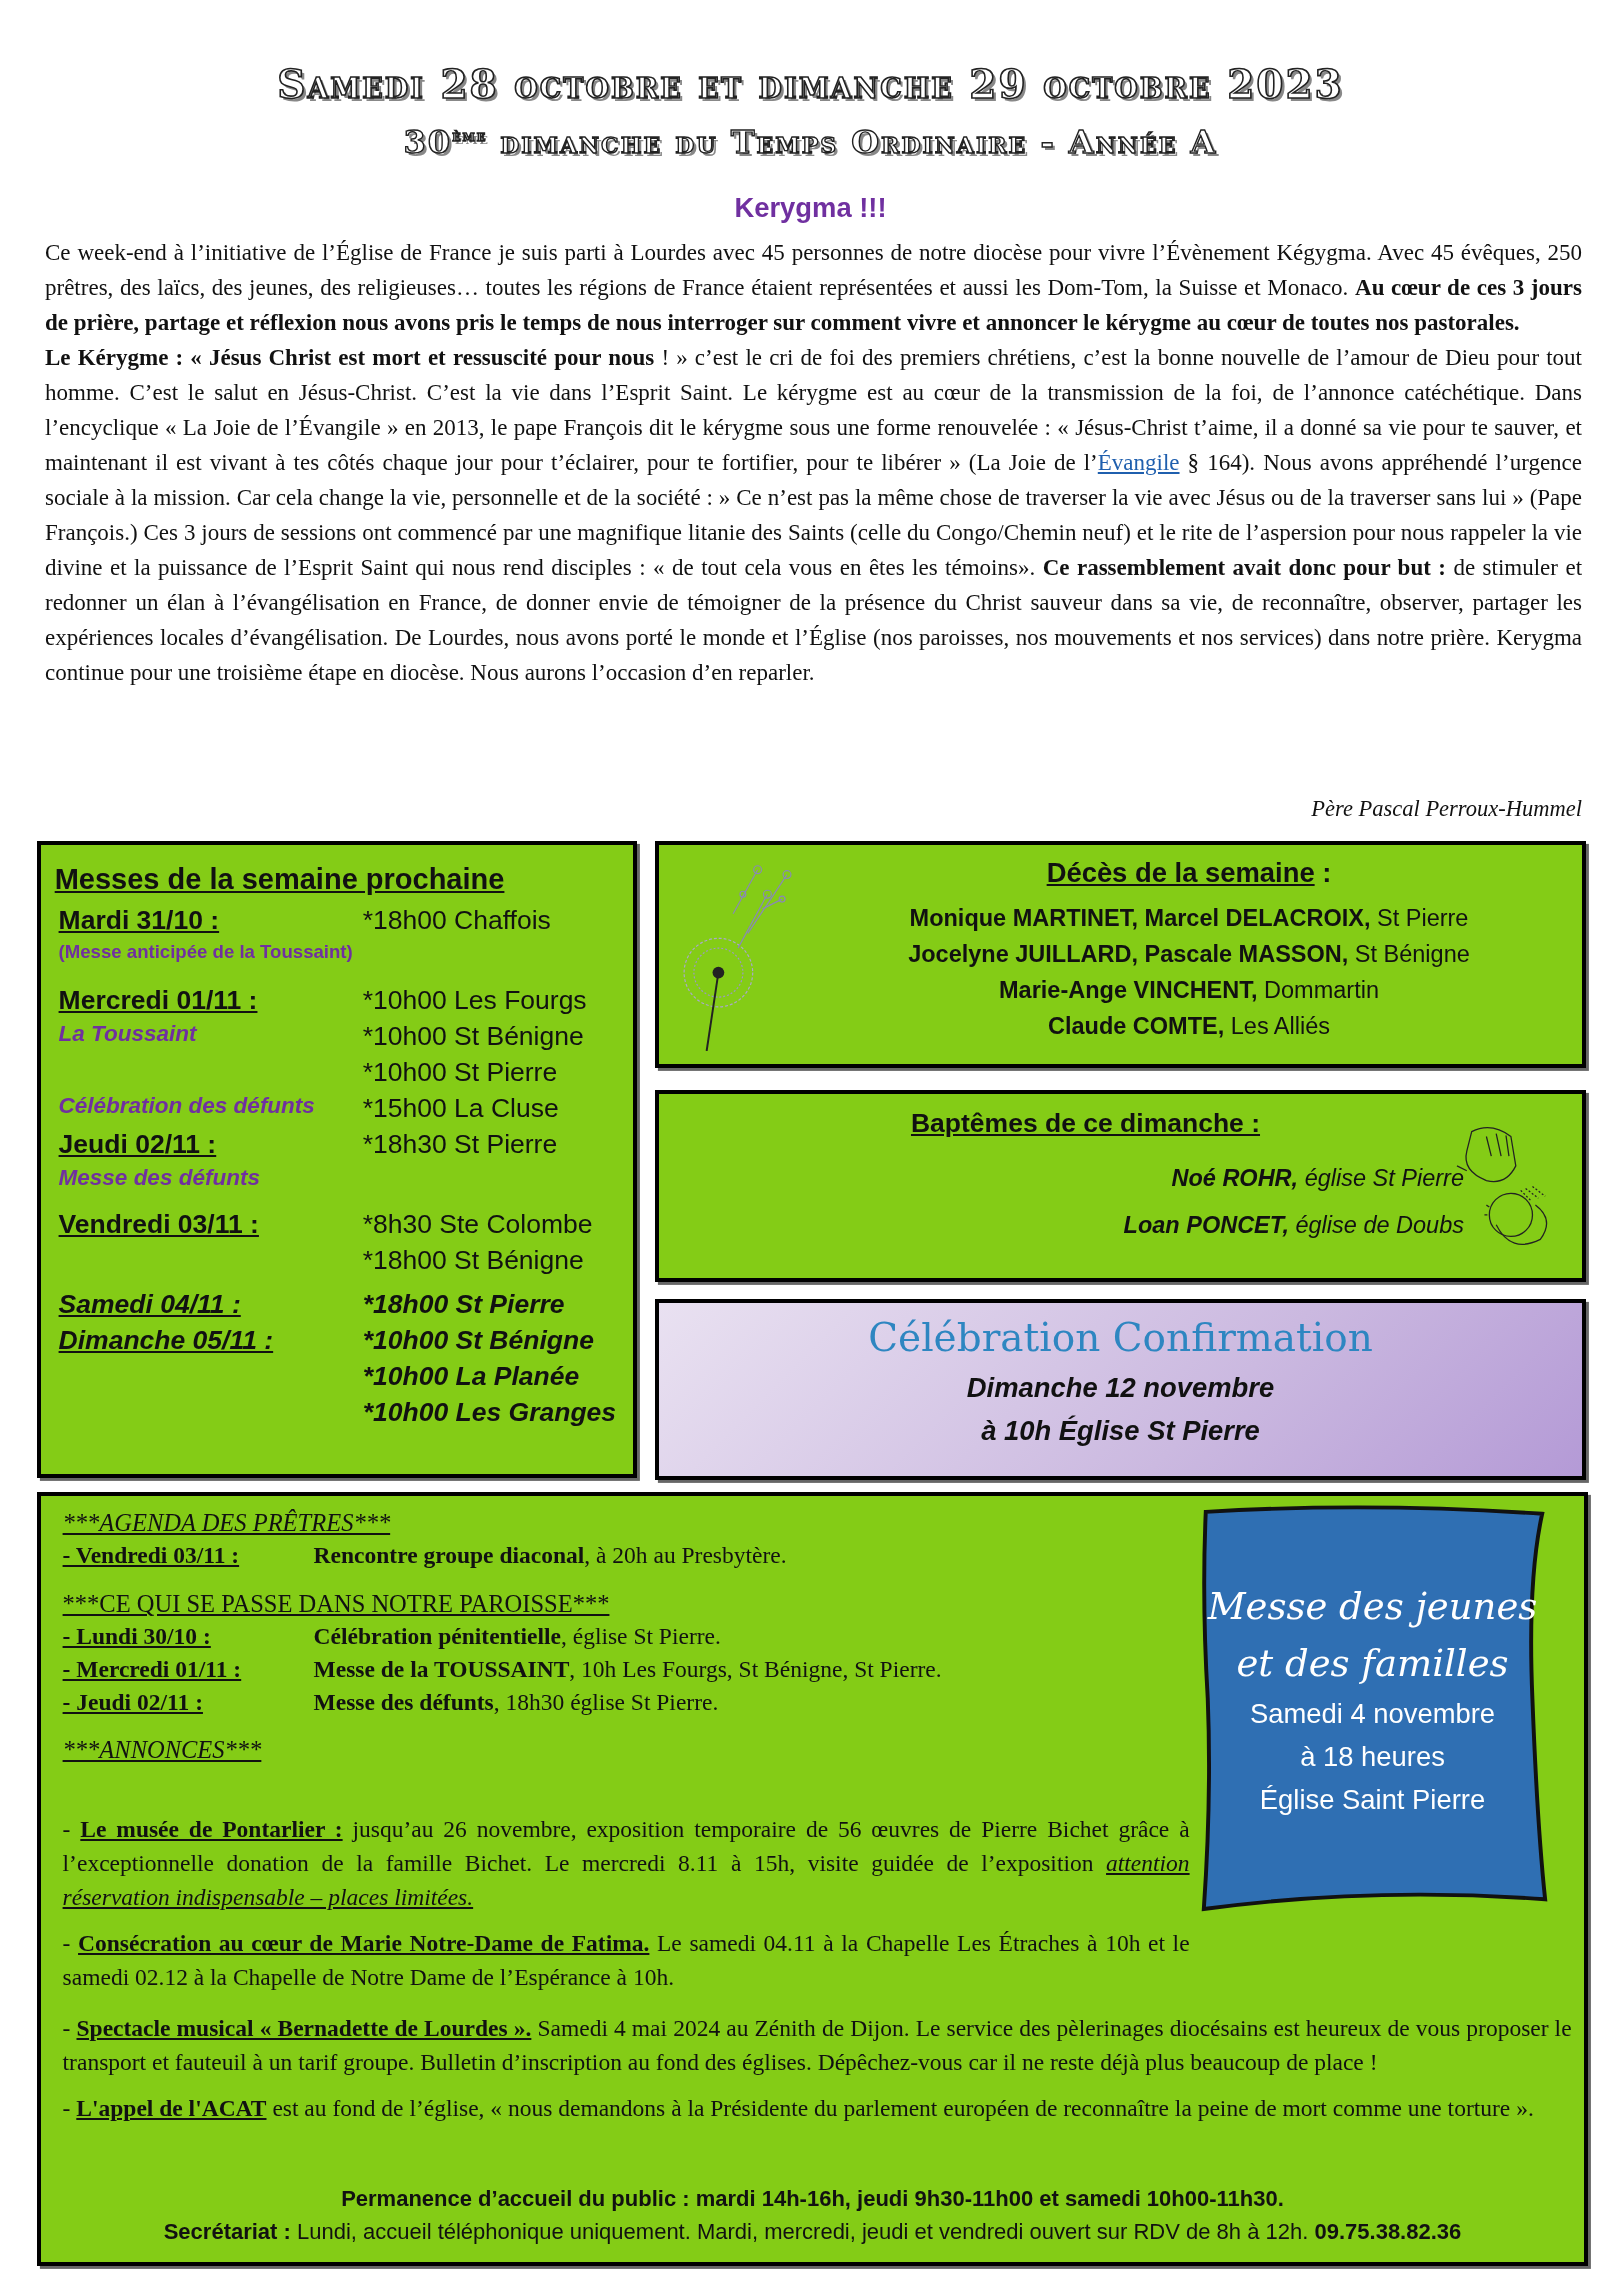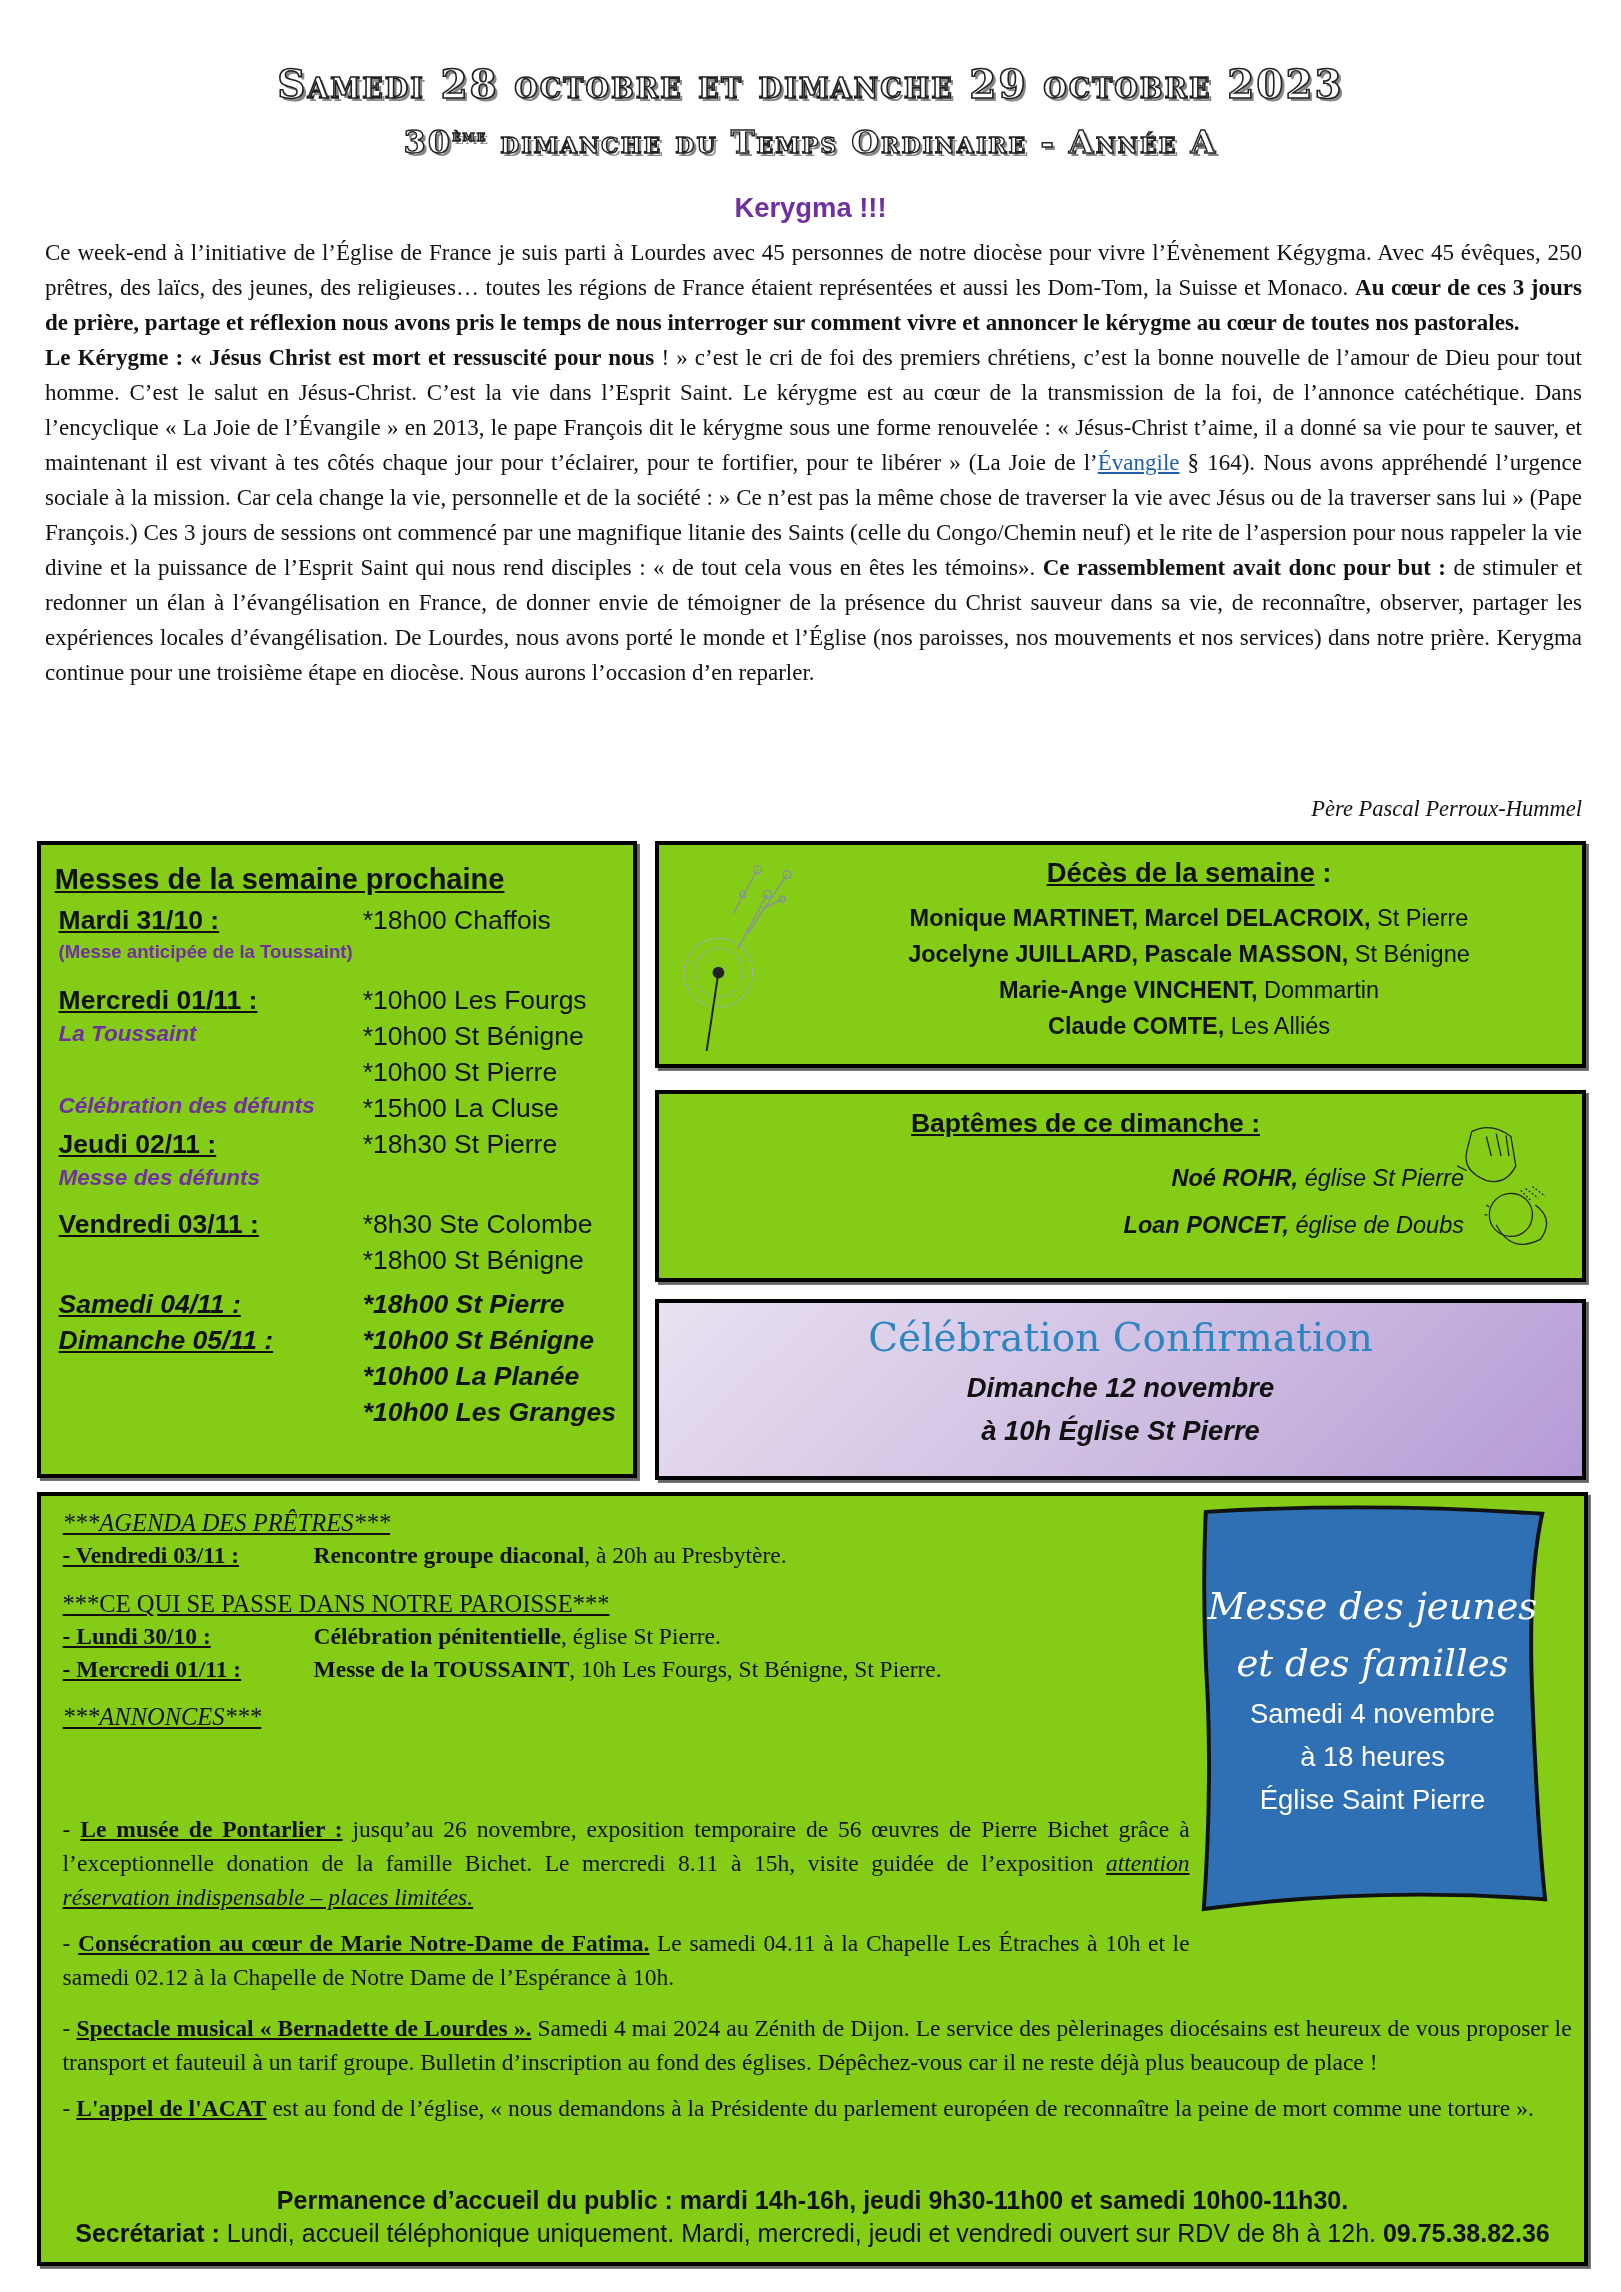--- a/index.html
+++ b/index.html
@@ -45,21 +45,21 @@
   .agenda-h { font-style: italic; text-decoration: underline; font-size: 24.5px; }
   .agenda-h.upright { font-style: normal; }
   .a-row { position: relative; height: 33px; }
   .a-lab { position: absolute; left: 0; text-decoration: underline; font-weight: bold; }
   .a-txt { position: absolute; left: 251px; white-space: nowrap; }
   .ann { font-family: "Liberation Serif", serif; font-size: 23.5px; line-height: 34px; text-align: justify; }
   .ann b.u { text-decoration: underline; }
 
   #jeunes { position: absolute; left: 1194px; top: 1502px; width: 358px; height: 412px; }
   #jeunes-text { position: absolute; left: 1206px; top: 1578px; width: 333px; text-align: center; color: #fff; }
-  #footer1, #footer2 { position: absolute; left: 0; right: 0; text-align: center; font-family: "Liberation Sans", sans-serif; font-size: 25px; }
+  #footer1, #footer2 { position: absolute; left: 0; right: 0; text-align: center; font-family: "Liberation Sans", sans-serif; font-size: 22px; }
 </style>
 </head>
 <body>
 
 <div id="title1">Samedi 28 octobre et dimanche 29 octobre 2023</div>
 <div id="title2">
   <span>30</span><sup>ème</sup><span> dimanche du Temps Ordinaire - Année A</span>
 </div>
 <div id="kerygma">Kerygma !!!</div>
 
@@ -192,20 +192,24 @@
     <div class="agenda-h upright">***CE QUI SE PASSE DANS NOTRE PAROISSE***</div>
     <div id="paroisse-rows">
         <div class="a-row">
           <span class="a-lab">- Lundi 30/10 :</span>
           <span class="a-txt"><b>Célébration pénitentielle</b><span>, église St Pierre.</span></span>
         </div>
         <div class="a-row">
           <span class="a-lab">- Mercredi 01/11 :</span>
           <span class="a-txt"><b>Messe de la TOUSSAINT</b><span>, 10h Les Fourgs, St Bénigne, St Pierre.</span></span>
         </div>
+        <div class="a-row">
+          <span class="a-lab">- Jeudi 02/11 :</span>
+          <span class="a-txt"><b>Messe des défunts</b><span>, 18h30 église St Pierre.</span></span>
+        </div>
       </div>
     <div style="height:13.7px;"></div>
     <div class="agenda-h upright" style="font-style:italic;">***ANNONCES***</div>
   </div>
   <div id="annonces" style="position:absolute;left:21.6px;top:316px;width:1509px;">
       <div class="ann" style="width: 1127px; margin-bottom: 11.8px;">- <b class="u">Le musée de Pontarlier :</b><span> jusqu’au 26 novembre, exposition temporaire de 56 œuvres de Pierre Bichet grâce à l’exceptionnelle donation de la famille Bichet. Le mercredi 8.11 à 15h, visite guidée de l’exposition </span><i style="text-decoration:underline;">attention réservation indispensable – places limitées.</i></div>
       <div class="ann" style="width: 1127px; margin-bottom: 17px;">- <b class="u">Consécration au cœur de Marie Notre-Dame de Fatima.</b><span> Le samedi 04.11 à la Chapelle Les Étraches à 10h et le samedi 02.12 à la Chapelle de Notre Dame de l’Espérance à 10h.</span></div>
       <div class="ann" style="width: 1509px; margin-bottom: 11.8px;">- <b class="u">Spectacle musical « Bernadette de Lourdes ».</b><span> Samedi 4 mai 2024 au Zénith de Dijon. Le service des pèlerinages diocésains est heureux de vous proposer le transport et fauteuil à un tarif groupe. Bulletin d’inscription au fond des églises. Dépêchez-vous car il ne reste déjà plus beaucoup de place !</span></div>
       <div class="ann" style="width: 1509px; margin-bottom: 11.8px;">- <b class="u">L'appel de l'ACAT</b><span> est au fond de l’église, « nous demandons à la Présidente du parlement européen de reconnaître la peine de mort comme une torture ».</span></div>
     </div>

